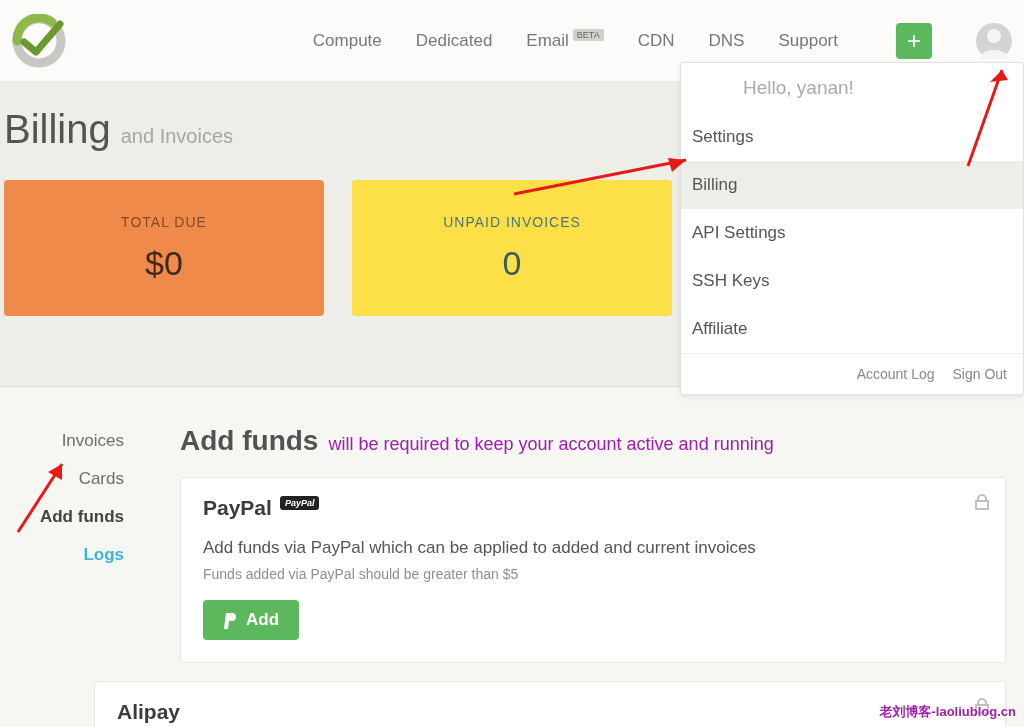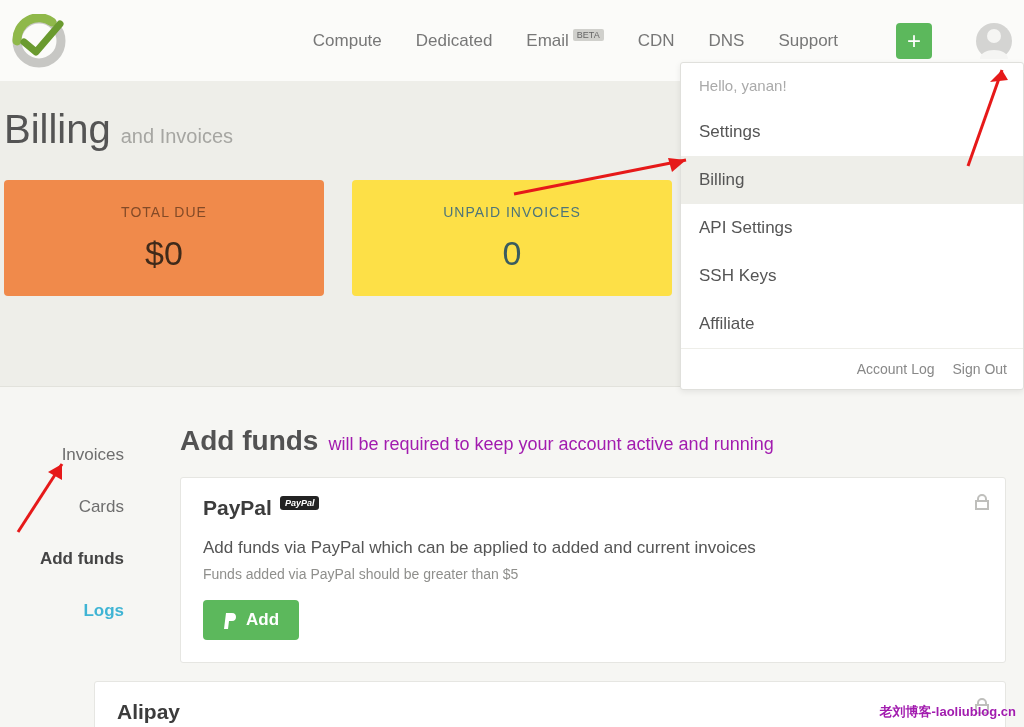--- a/index.html
+++ b/index.html
@@ -13,38 +13,38 @@
   .add-btn { background: #5cb85c; width: 36px; height: 36px; border-radius: 4px; display: flex; align-items: center; justify-content: center; margin-left: 24px; cursor: pointer; }
   .plus { color: #fff; font-size: 24px; line-height: 1; }
   .avatar { width: 36px; height: 36px; border-radius: 50%; background: #d4d4d2; margin-left: 10px; cursor: pointer; display: flex; align-items: center; justify-content: center; }
   .avatar svg { width: 36px; height: 36px; }
 
   .hero { position: relative; background: #eeeee9; padding: 26px 0 0 0; height: 306px; border-bottom: 1px solid #e2e2dc; }
   .hero-title { padding-left: 4px; display: flex; align-items: baseline; gap: 10px; }
   .hero-title h1 { font-size: 40px; font-weight: 400; color: #545454; }
   .hero-title span { font-size: 20px; color: #a6a6a2; }
   .stats { display: flex; gap: 28px; margin-top: 28px; padding: 0 4px; }
-  .stat-card { flex: 1; height: 116px; border-radius: 4px; display: flex; flex-direction: column; align-items: center; justify-content: center; gap: 14px; }
+  .stat-card { flex: 1; height: 136px; border-radius: 4px; display: flex; flex-direction: column; align-items: center; justify-content: center; gap: 14px; }
   .stat-card .label { font-size: 14px; letter-spacing: 1px; }
   .stat-card .value { font-size: 34px; }
   .stat-due { background: #f08a4b; color: #834a27; }
   .stat-due .value { color: #3f2a1a; }
   .stat-unpaid { background: #fde047; color: #4e7579; }
   .stat-unpaid .value { color: #3a5c5f; }
 
   .drop { position: absolute; top: 62px; right: 0; width: 344px; background: #fff; border: 1px solid #e0e0dc; border-radius: 3px; box-shadow: 0 2px 6px rgba(0,0,0,0.08); z-index: 100; }
-  .drop .greet { padding: 14px 18px; font-size: 15px; color: #aaa; }
-  .drop .ditem { padding: 14px 18px; font-size: 17px; color: #555; cursor: pointer; }
+  .drop .greet { padding: 14px 18px; font-size: 19px; color: #aaa; margin-left: 44px; }
+  .drop .ditem { padding: 14px 11px; font-size: 17px; color: #555; cursor: pointer; }
   .drop .ditem.active { background: #eeeee9; }
   .drop .dfoot { display: flex; justify-content: flex-end; gap: 18px; padding: 12px 16px; border-top: 1px solid #eeeee9; font-size: 14px; color: #888; }
   .drop .dfoot span { cursor: pointer; }
 
   .content { display: flex; padding: 38px 0 0 0; }
   .side { width: 180px; display: flex; flex-direction: column; align-items: flex-end; gap: 18px; padding-right: 56px; padding-top: 6px; }
-  .side a { font-size: 17px; color: #6e6e6e; cursor: pointer; text-decoration: none; margin-top: 14px; }
+  .side a { font-size: 17px; color: #6e6e6e; cursor: pointer; text-decoration: none; }
   .side a.bold { font-weight: 600; color: #444; }
   .side a.active { color: #3fb4d4; font-weight: 600; }
 
   .main { flex: 1; padding-right: 0; }
   .main-title { display: flex; align-items: baseline; gap: 10px; margin-bottom: 20px; }
   .main-title h2 { font-size: 28px; font-weight: 600; color: #525252; }
   .main-title span { font-size: 18px; color: #a21caf; text-align: right; }
 
   .panel { background: #fff; border: 1px solid #e6e6e2; border-radius: 3px; padding: 18px 22px 22px 22px; margin-bottom: 18px; position: relative; width: 826px; }
   .panel.alipay { width: 912px; margin-left: -86px; padding-bottom: 10px; }

